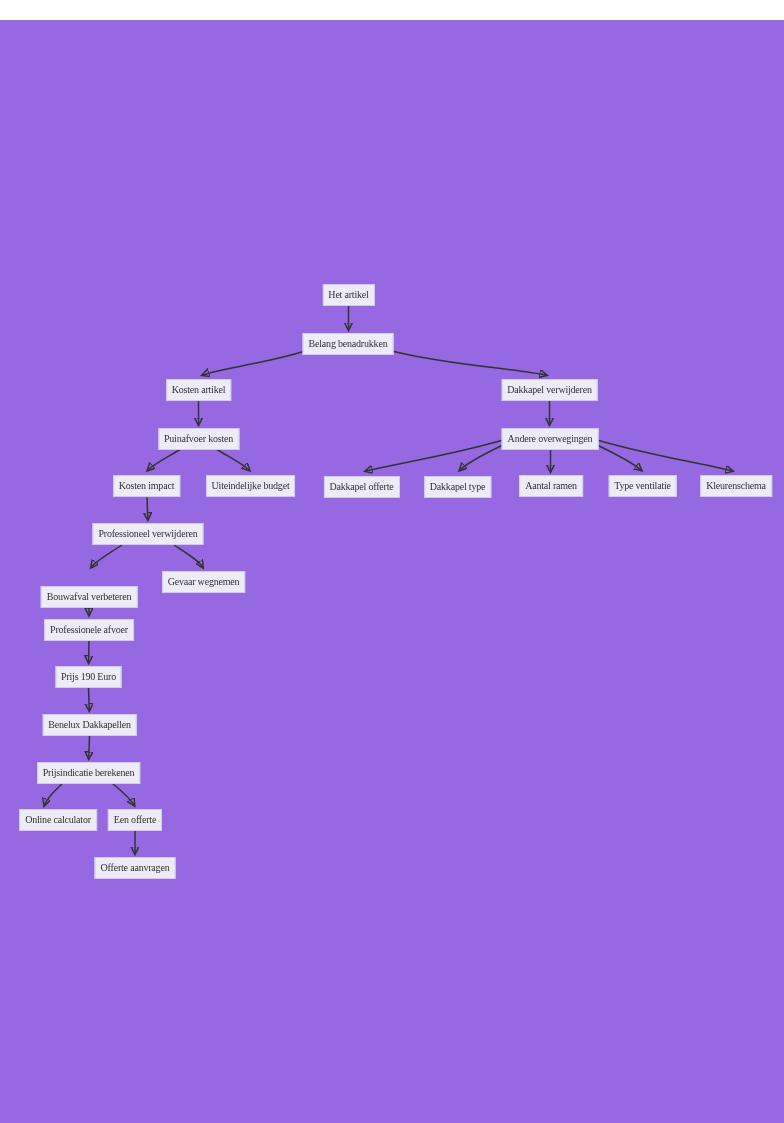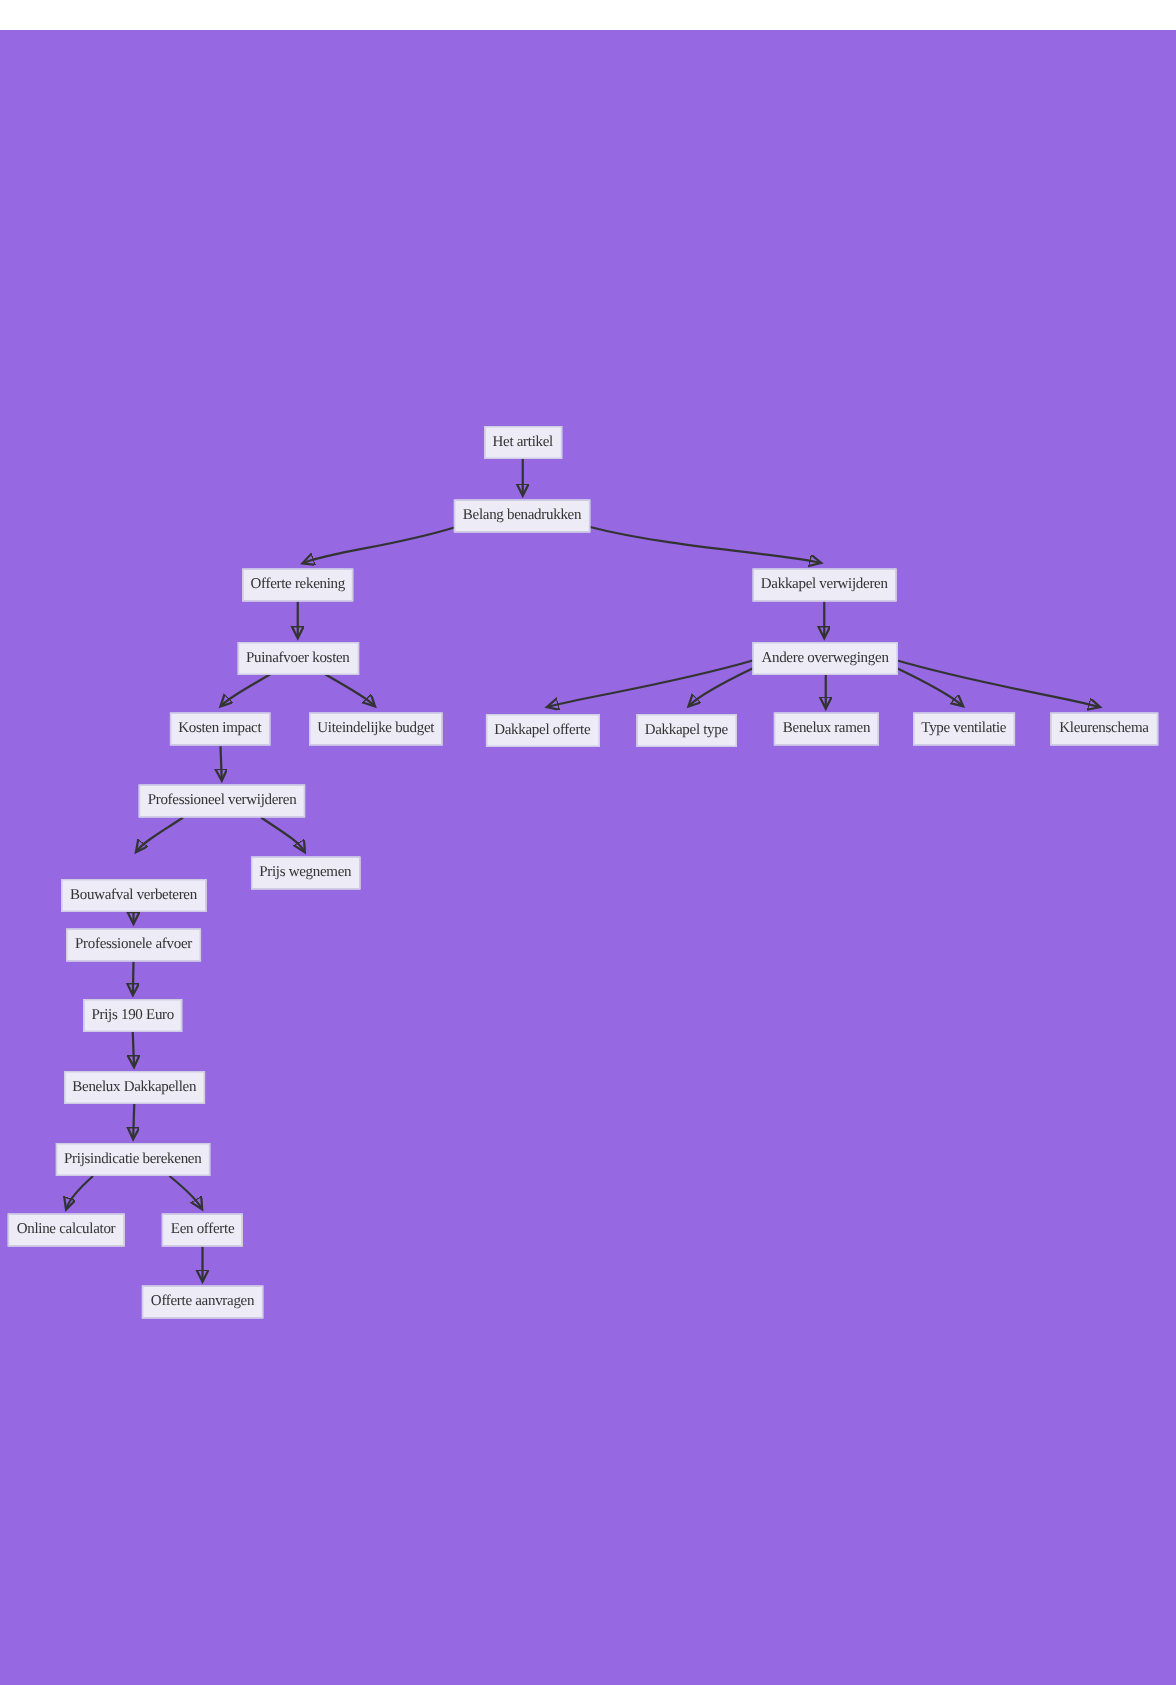--- a/index.html
+++ b/index.html
@@ -67,35 +67,35 @@
     <path d="M89,621 L88.6,642" marker-end="url(#arrowhead)"></path>
     <path d="M88.5,668 L89.3,690" marker-end="url(#arrowhead)"></path>
     <path d="M89.5,716 L88.8,738" marker-end="url(#arrowhead)"></path>
     <path d="M62,764 C52,773 46.5,779 44.5,785" marker-end="url(#arrowhead)"></path>
     <path d="M113,764 C124,773 130.5,779 134,785" marker-end="url(#arrowhead)"></path>
     <path d="M135,811 L135,833" marker-end="url(#arrowhead)"></path>
   </svg>
 
   <div class="node" style="left:348.5px; top:263.5px">Het artikel</div>
   <div class="node" style="left:348px;   top:312.5px">Belang benadrukken</div>
-  <div class="node" style="left:198.5px; top:358.5px">Offerte rekening</div>
+  <div class="node" style="left:198.5px; top:358.5px">Kosten artikel</div>
   <div class="node" style="left:549.5px; top:358.5px">Dakkapel verwijderen</div>
   <div class="node" style="left:198.5px; top:407.5px">Puinafvoer kosten</div>
   <div class="node" style="left:550px;   top:407.5px">Andere overwegingen</div>
   <div class="node" style="left:146.5px; top:455px">Kosten impact</div>
   <div class="node" style="left:250.5px; top:455px">Uiteindelijke budget</div>
   <div class="node" style="left:361.5px; top:455.5px">Dakkapel offerte</div>
   <div class="node" style="left:457.5px; top:455.5px">Dakkapel type</div>
-  <div class="node" style="left:551px;   top:455px">Benelux ramen</div>
+  <div class="node" style="left:551px;   top:455px">Aantal ramen</div>
   <div class="node" style="left:642.5px; top:455px">Type ventilatie</div>
   <div class="node" style="left:736px;   top:455px">Kleurenschema</div>
   <div class="node" style="left:148px;   top:503px">Professioneel verwijderen</div>
   <div class="node" style="left:89px;    top:566px">Bouwafval verbeteren</div>
-  <div class="node" style="left:203.5px; top:551px">Prijs wegnemen</div>
+  <div class="node" style="left:203.5px; top:551px">Gevaar wegnemen</div>
   <div class="node" style="left:89px;    top:598.5px">Professionele afvoer</div>
   <div class="node" style="left:88.5px;  top:646px">Prijs 190 Euro</div>
   <div class="node" style="left:89.5px;  top:694px">Benelux Dakkapellen</div>
   <div class="node" style="left:88.5px;  top:742px">Prijsindicatie berekenen</div>
-  <div class="node" style="left:44px;    top:789px">Online calculator</div>
+  <div class="node" style="left:58px;    top:789px">Online calculator</div>
   <div class="node" style="left:135px;   top:789px">Een offerte</div>
   <div class="node" style="left:135px;   top:837px">Offerte aanvragen</div>
 
 </div>
 
 </body></html>

